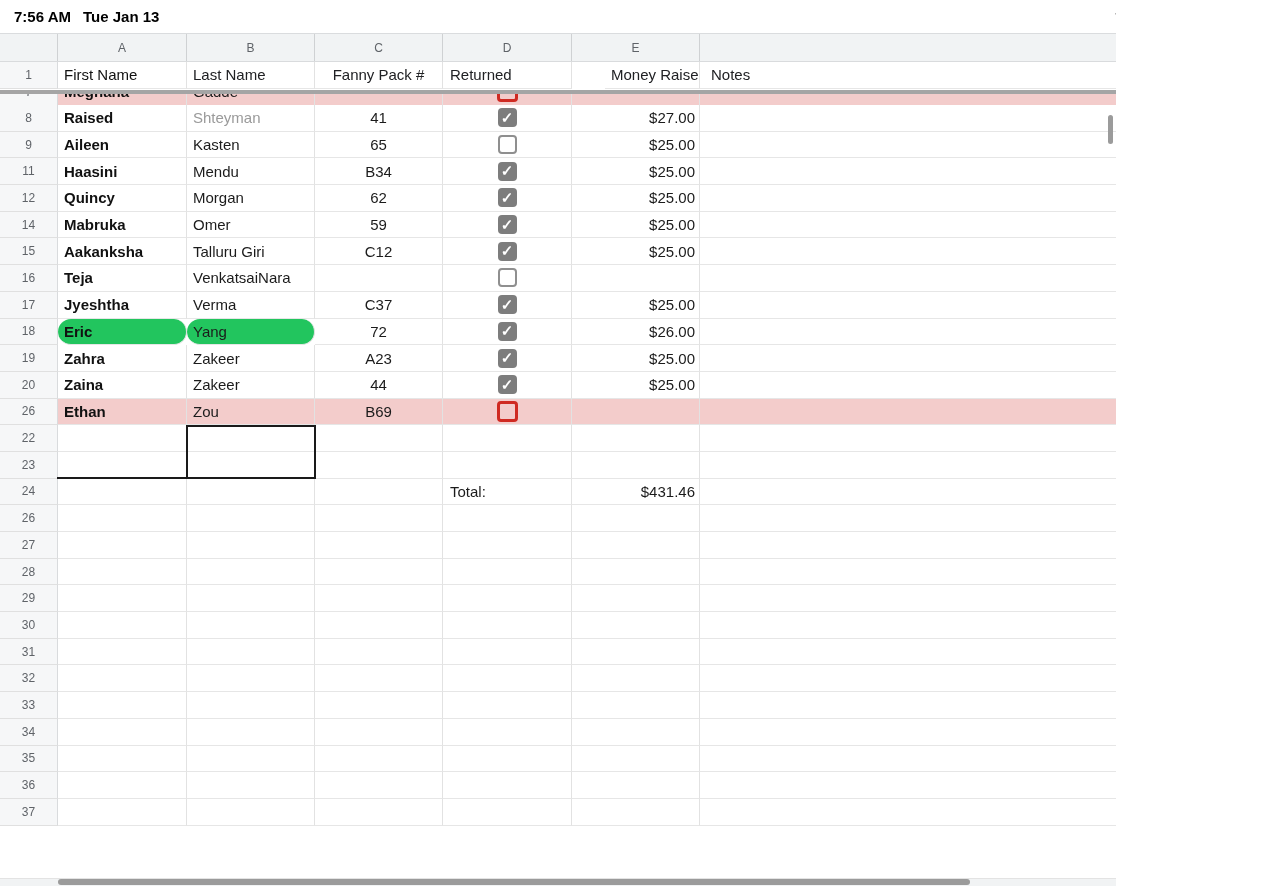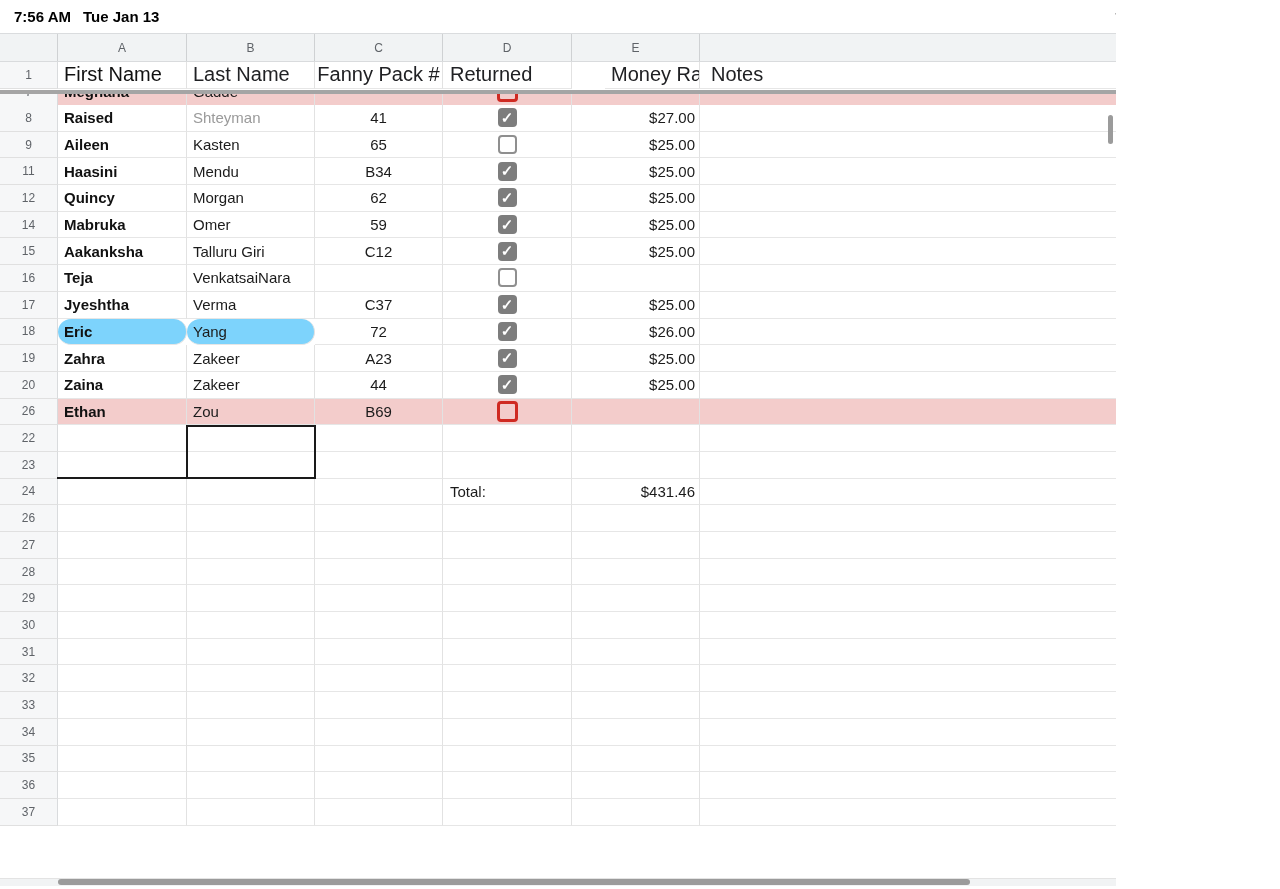--- a/index.html
+++ b/index.html
@@ -19,21 +19,21 @@
   
   .colheads { position:absolute; top:33px; left:0; width:1280px; height:29px; background:#f1f3f4;
     display:grid; grid-template-columns:58px 129px 128px 128px 129px 128px 1fr;
     border-top:1px solid #dadcde; border-bottom:1px solid #d9dbdd; }
   .colheads .ch { border-right:1px solid #cfd1d3; display:flex; align-items:center; justify-content:center;
     font-size:12px; color:#5f6368; }
   .colheads .ch:last-child { border-right:none; justify-content:flex-start; padding-left:468px; }
 
   .hdr-row { position:absolute; top:62px; left:0; width:1280px; height:28px; background:#fff;
     display:grid; grid-template-columns:58px 129px 128px 128px 129px 128px 1fr; }
-  .hdr-row .cell { font-size:20px; color:#202124; }
+  .hdr-row .cell { font-size:15px; color:#202124; }
 
   .freezebar { position:absolute; top:90px; left:0; width:1280px; height:4px; background:#a5a5a5; }
 
   .frozen-clip { position:absolute; top:94px; left:0; width:1280px; height:11px; overflow:hidden; }
   .frozen-clip .row { margin-top:-15px; }
 
   .grid-rows { position:absolute; top:105px; left:0; width:1280px; }
 
   
   .row { display:grid; grid-template-columns:58px 129px 128px 128px 129px 128px 1fr; height:26.7px; }
@@ -47,21 +47,21 @@
   .cell.colB.muted { color:#9a9a9a; }
   .cell.colC { justify-content:center; }
   .cell.colD { justify-content:center; }
   .cell.colD.dtext { justify-content:flex-start; padding-left:7px; }
   .hdr-row .cell.colD { justify-content:flex-start; padding-left:7px; }
   .cell.colE { justify-content:flex-end; padding-right:4px; }
   .hdr-row .cell.colE { justify-content:flex-start; padding-left:6px;margin-left:33px; }
   .cell.colF { border-right:none; padding-left:11px; }
 
   .row.pink .cell:not(.gutter) { background:#f3cccb; }
-  .row.yellow .cell.colA, .row.yellow .cell.colB { background:#7dd3fc;border-radius:13px; }
+  .row.yellow .cell.colA, .row.yellow .cell.colB { background:#22c55e;border-radius:13px; }
 
   
   .cb { width:19px; height:19px; border-radius:4px; display:flex; align-items:center; justify-content:center; }
   .cb.checked { background:#7d7d7d; }
   .cb.checked::after { content:"✓"; color:#fff; font-size:15px; font-weight:700; line-height:1; margin-top:-1px; }
   .cb.unchecked { border:2.5px solid #8f8f8f; background:#fff; }
   .cb.red { border:3px solid #cf2a22; background:transparent; width:21px; height:21px; border-radius:4px; }
 
   
   .sel { position:absolute; pointer-events:none; }

